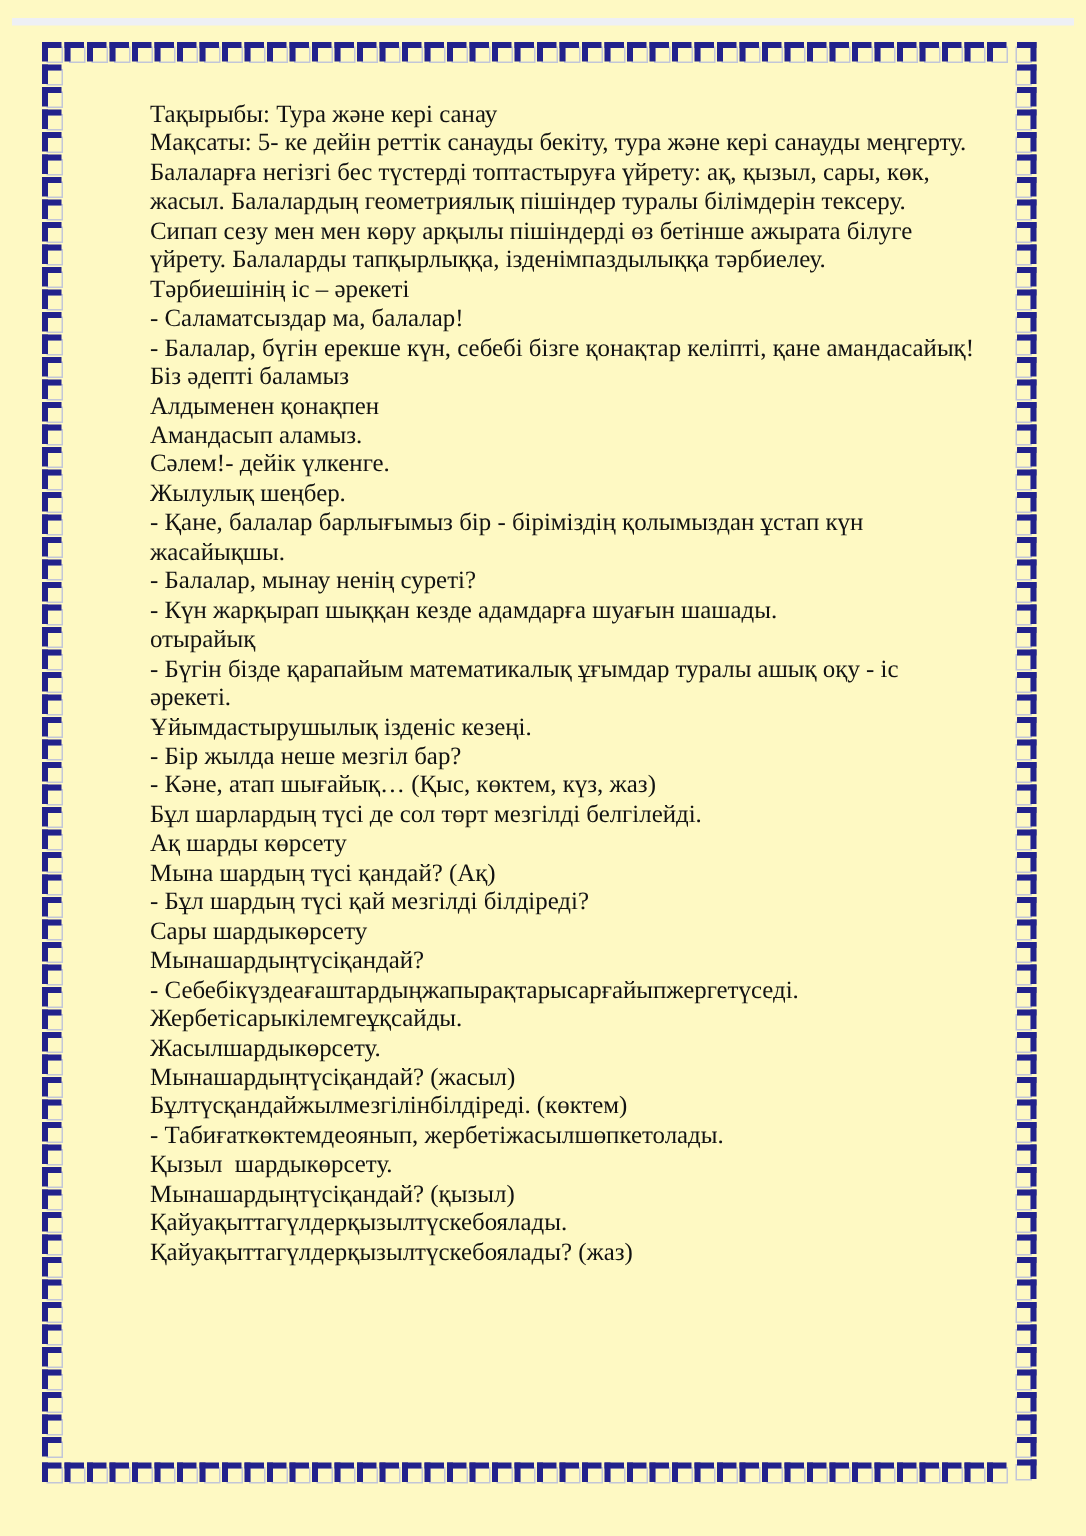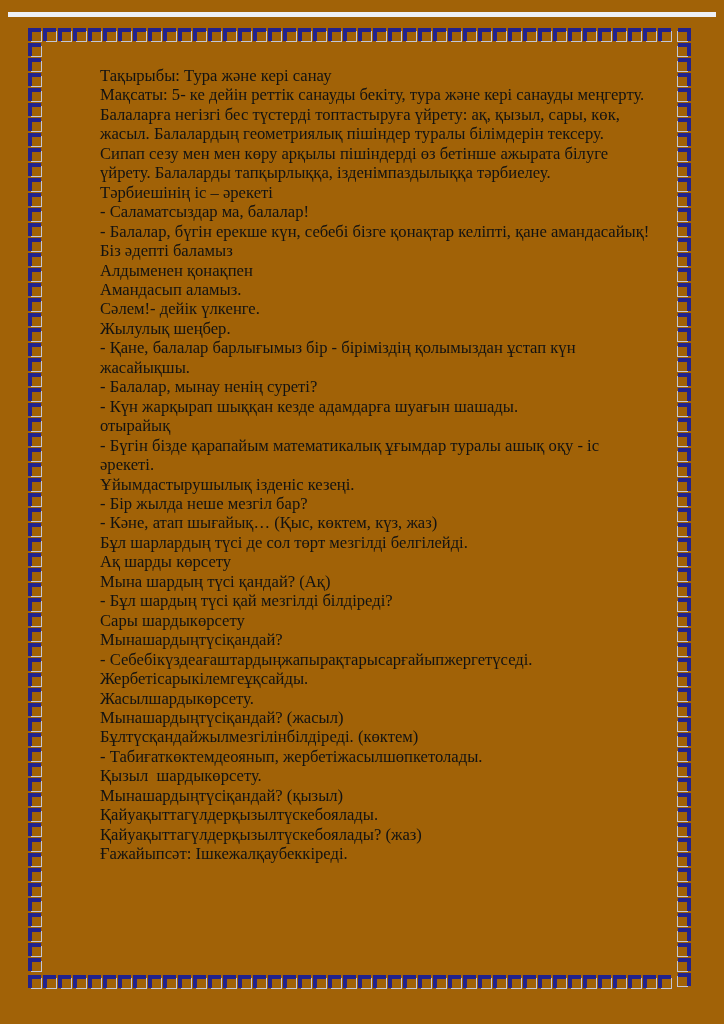--- a/index.html
+++ b/index.html
@@ -4,21 +4,21 @@
 <style>
   :root{
     --navy:#22228c;
     --outline:#c2c6d8;
     --ink:#121212;
   }
   html,body{margin:0;padding:0;background:#ffffff;}
   .page{
     position:relative;
     width:724px;height:1024px;
-    background:#a16207;
+    background:#fef9c3;
     overflow:hidden;
     font-family:"Liberation Serif", serif;
   }
   .scanline{
     position:absolute;left:8px;top:12px;width:708px;height:5px;
     background:#eef0f5;
   }
   .strip{position:absolute;display:flex;}
   .strip.h{flex-direction:row;}
   .strip.v{flex-direction:column;}
@@ -316,16 +316,15 @@
       <div class="line">- Себебікүздеағаштардыңжапырақтарысарғайыпжергетүседі.</div>
       <div class="line">Жербетісарыкілемгеұқсайды.</div>
       <div class="line">Жасылшардыкөрсету.</div>
       <div class="line">Мынашардыңтүсіқандай? (жасыл)</div>
       <div class="line">Бұлтүсқандайжылмезгілінбілдіреді. (көктем)</div>
       <div class="line">- Табиғаткөктемдеоянып, жербетіжасылшөпкетолады.</div>
       <div class="line">Қызыл  шардыкөрсету.</div>
       <div class="line">Мынашардыңтүсіқандай? (қызыл)</div>
       <div class="line">Қайуақыттагүлдерқызылтүскебоялады.</div>
       <div class="line">Қайуақыттагүлдерқызылтүскебоялады? (жаз)</div>
-      <div class="line">Ғажайыпсәт: Ішкежалқаубеккіреді.</div>
     </div>
 
 </div>
 
 </body></html>

